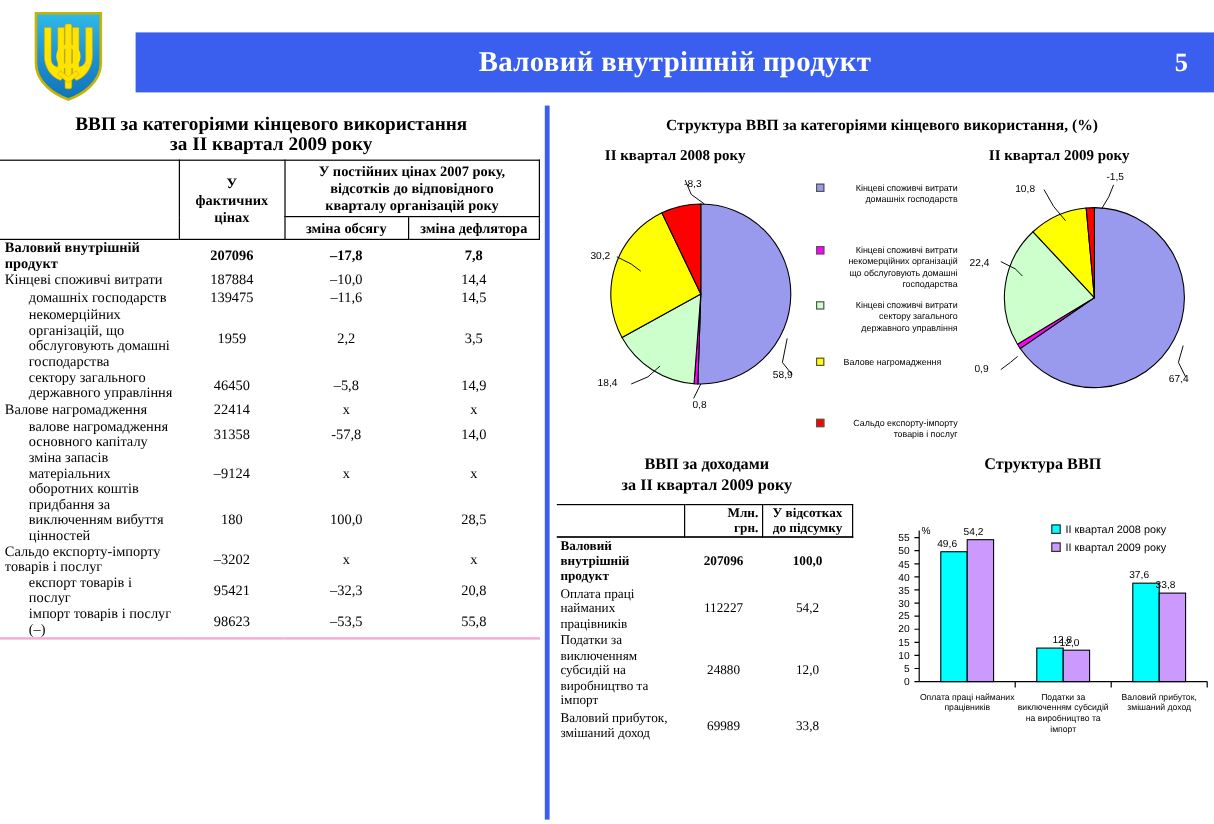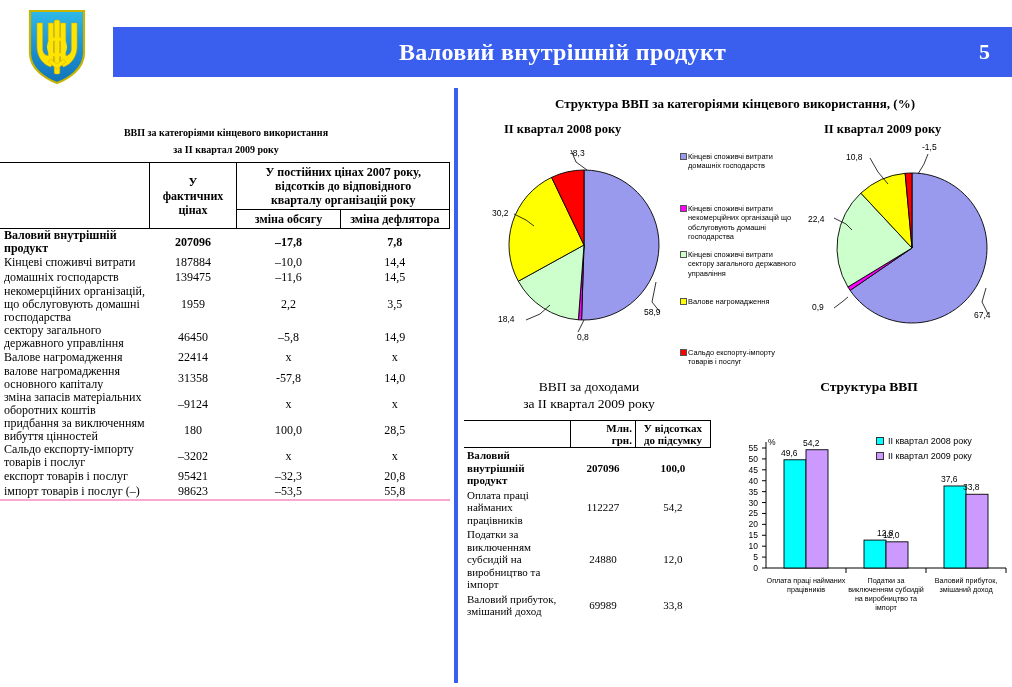--- a/index.html
+++ b/index.html
@@ -37,38 +37,37 @@
 
   
   #v-divider {
     position:absolute; left:454px; top:88px; width:4px; height:595px;
     background:#3A5FEF;
   }
 
   
   #left-panel { position:absolute; left:0; top:95px; width:452px; }
   .tbl-title {
-    text-align:center; font-weight:bold; font-size:10px; line-height:17px;
+    text-align:center; font-weight:bold; font-size:16px; line-height:17px;
     font-family:"Liberation Serif", serif;
-    margin-top:29px;
   }
   table.grid { border-collapse:collapse; font-family:"Liberation Serif", serif; }
 
   #t1 { width:450px; margin-top:4px; font-size:12px; }
   #t1 td, #t1 th { border:1px solid #000; padding:2px 4px; vertical-align:middle; }
   #t1 thead th { text-align:center; font-weight:bold; font-size:12px; line-height:14px; }
   #t1 .hdr-blank { border-top:1px solid #000; border-left:0; border-bottom:0; border-right:1px solid #000;}
 
   #t1 tbody td { border-left:0; border-right:0; border-top:0; border-bottom:0; padding:0 4px; }
   #t1 tbody tr td:first-child { text-align:left; }
   #t1 tbody td.num { text-align:center; }
   #t1 tbody tr.topline td { border-top:1px solid #000; }
   #t1 tbody tr.botline td { border-bottom:2px solid #f9a8d4; }
   #t1 .bold { font-weight:bold; }
-  #t1 .indent { padding-left:4px;margin-top:48px; }
+  #t1 .indent { padding-left:24px;margin-top:48px; }
   .lbl-cell { width:150px; line-height:13px; font-size:12px; }
   .c-mln  { width:88px; }
   .c-obs  { width:104px; }
   .c-def  { width:110px; }
 
   
   #right-panel { position:absolute; left:458px; top:90px; width:554px; height:597px; }
   #pies-title {
     text-align:center; font-weight:bold; font-size:13px; margin-top:6px;
   }
@@ -76,27 +75,27 @@
   #pie-sub-left  { position:absolute; left:46px;  top:32px; }
   #pie-sub-right { position:absolute; left:366px; top:32px; }
 
   .pie-wrap { position:absolute; }
   .pie-callout { position:absolute; font-size:8.5px; color:#000; white-space:nowrap;
                  font-family:"Liberation Sans", sans-serif; }
 
   
   #pie-legend { position:absolute; left:222px; top:62px; width:120px; font-size:7.4px;
                 line-height:9.4px; font-family:"Liberation Sans", sans-serif; }
-  .lg-item { position:absolute; display:flex; align-items:flex-start; gap:1px; }
+  .lg-item { position:absolute; display:flex; align-items:flex-start; gap:16px;text-align:right; }
   .lg-sw { width:7px; height:7px; border:1px solid #555; flex:0 0 auto; margin-top:1px; }
   .lg-tx { display:block; }
 
   
   #t2-title { position:absolute; left:6px; top:288px; width:250px;
-              text-align:center; font-weight:normal; font-size:13.5px; line-height:17px; }
+              text-align:center; font-weight:bold; font-size:13.5px; line-height:17px; }
   #t2 { position:absolute; left:6px; top:330px; width:247px; font-size:11px; }
   #t2 td, #t2 th { padding:1px 3px; }
   #t2 thead th { border:1px solid #000; text-align:center; font-weight:bold;
                  font-size:11px; line-height:12px; }
   #t2 thead th.blank { border-left:0; border-top:1px solid #000; border-bottom:1px solid #000; }
   #t2 tbody td { border:0; }
   #t2 tbody tr.first td { border-top:0; }
   #t2 tbody td.num { text-align:center; }
   #t2 .bold { font-weight:bold; }
   #t2 .lbl { width:105px; line-height:12.5px; }

